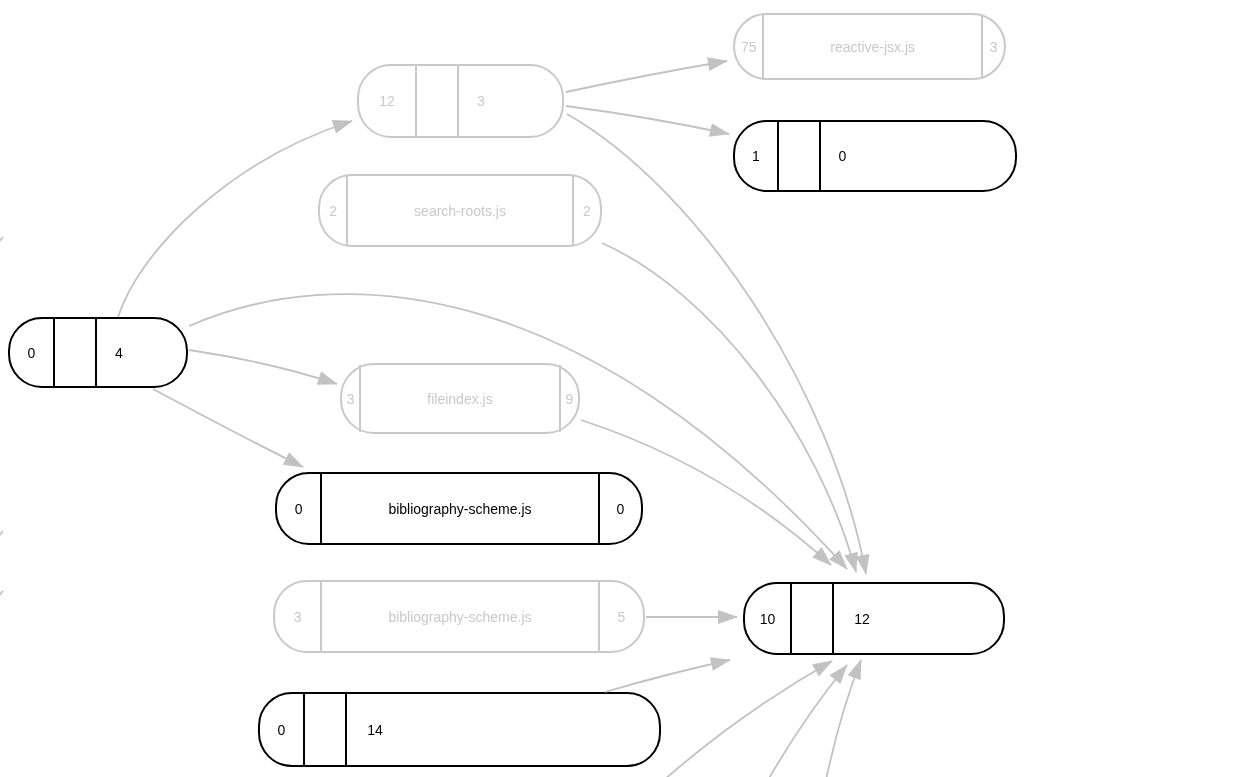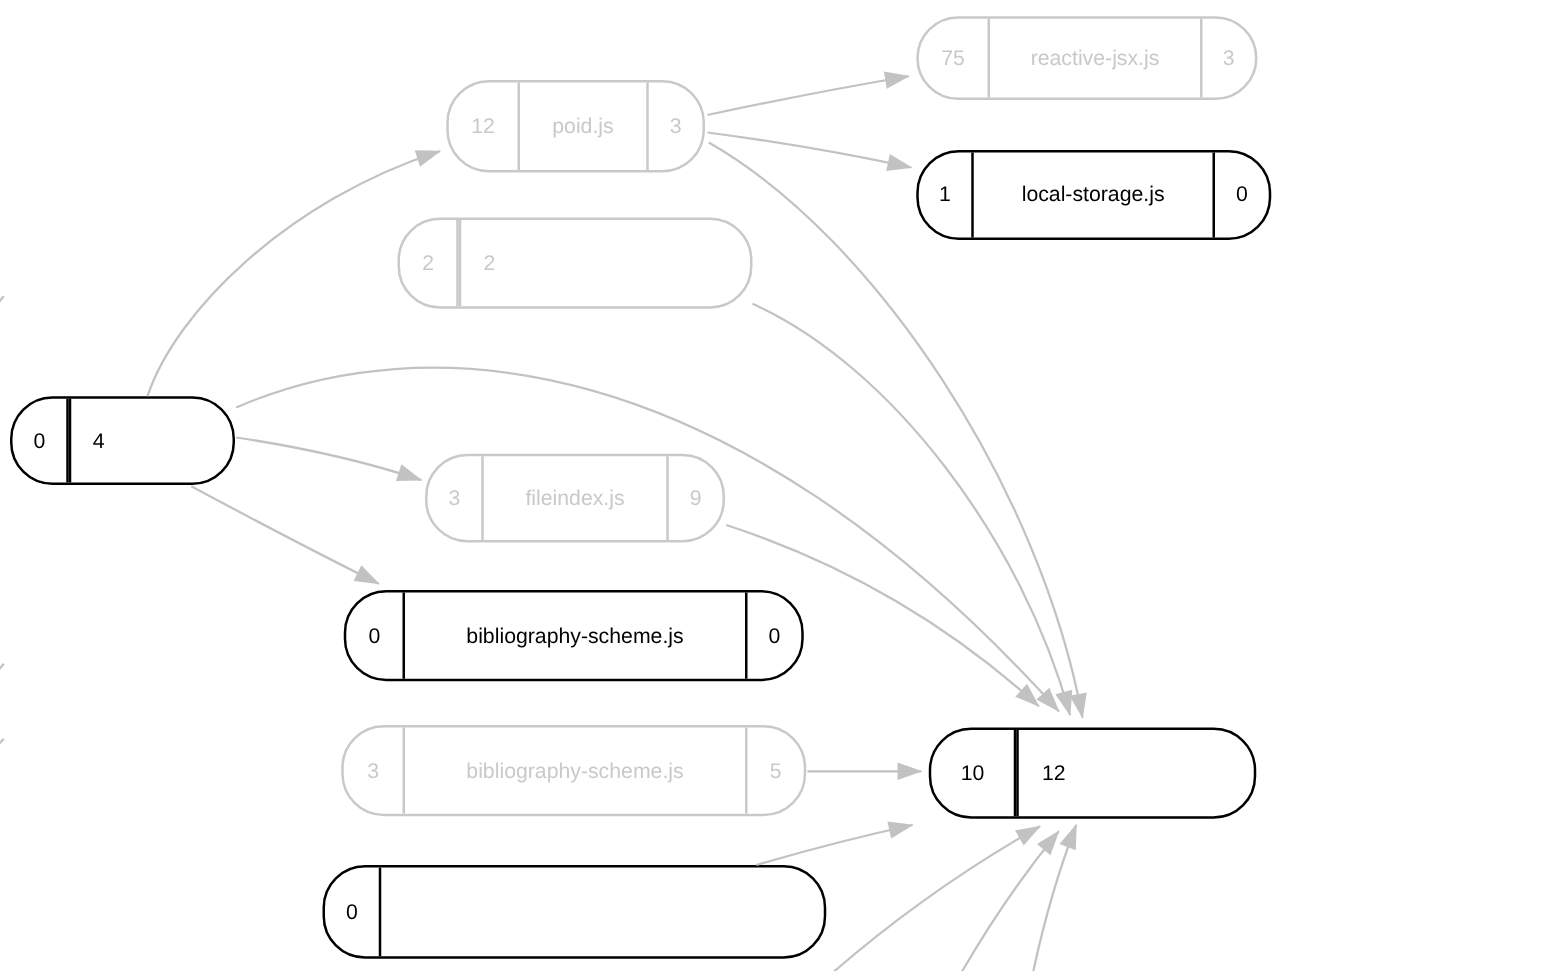--- a/index.html
+++ b/index.html
@@ -23,22 +23,23 @@
     pointer-events: none;
   }
   .node {
     position: absolute;
     z-index: 1;
     display: flex;
     align-items: stretch;
     box-sizing: border-box;
     background: var(--fill, #ffffff);
     border-radius: 34px;
-    font-size: 17px;
+    font-size: 14px;
     cursor: pointer;
+    gap: 40px;
   }
   .node.active {
     border: 2.5px solid var(--active, #000);
     color: var(--text-active, #000);
   }
   .node.muted {
     border: 2px solid var(--muted, #c9c9c9);
     color: var(--text-muted, #c9c9c9);
   }
   .cell {
@@ -82,30 +83,29 @@
       <path d="M -6,542 L 3,531" fill="none" stroke="#c2c2c2" stroke-width="1.8"></path>
       <path d="M -6,601 L 3,591" fill="none" stroke="#c2c2c2" stroke-width="1.8"></path>
     </svg>
 <div class="node muted" style="left: 733px; top: 13px; width: 273px; height: 67px;">
       <div class="cell left" style="width: 57px;">75</div>
       <div class="cell mid">reactive-jsx.js</div>
       <div class="cell right" style="width: 44px;">3</div>
     </div>
     <div class="node muted" style="left: 357px; top: 64px; width: 207px; height: 74px;">
       <div class="cell left" style="width: 58px;">12</div>
-      <div class="cell mid">poid.js</div>
       <div class="cell right" style="width: 46px;">3</div>
     </div>
     <div class="node active" style="left: 733px; top: 120px; width: 284px; height: 72px;">
       <div class="cell left" style="width: 44px;">1</div>
-      <div class="cell mid">local-storage.js</div>
       <div class="cell right" style="width: 45px;">0</div>
     </div>
     <div class="node muted" style="left: 318px; top: 174px; width: 284px; height: 73px;">
       <div class="cell left" style="width: 47px;">2</div>
+      <div class="cell mid">search-roots.js</div>
       <div class="cell right" style="width: 47px;">2</div>
     </div>
     <div class="node active" style="left: 8px; top: 317px; width: 180px; height: 71px;">
       <div class="cell left" style="width: 45px;">0</div>
       <div class="cell right" style="width: 46px;">4</div>
     </div>
     <div class="node muted" style="left: 340px; top: 363px; width: 240px; height: 71px;">
       <div class="cell left" style="width: 45px;">3</div>
       <div class="cell mid">fileindex.js</div>
       <div class="cell right" style="width: 45px;">9</div>
@@ -114,19 +114,20 @@
       <div class="cell left" style="width: 47px;">0</div>
       <div class="cell mid">bibliography-scheme.js</div>
       <div class="cell right" style="width: 45px;">0</div>
     </div>
     <div class="node muted" style="left: 273px; top: 580px; width: 372px; height: 73px;">
       <div class="cell left" style="width: 49px;">3</div>
       <div class="cell mid">bibliography-scheme.js</div>
       <div class="cell right" style="width: 47px;">5</div>
     </div>
     <div class="node active" style="left: 743px; top: 582px; width: 262px; height: 73px;">
-      <div class="cell left" style="width: 68px;">10</div>
+      <div class="cell left" style="width: 47px;">10</div>
       <div class="cell right" style="width: 58px;">12</div>
     </div>
     <div class="node active" style="left: 258px; top: 692px; width: 403px; height: 75px;">
       <div class="cell left" style="width: 45px;">0</div>
+      <div class="cell right" style="width: 58px;">14</div>
     </div>
   </div>
 
 </body></html>

